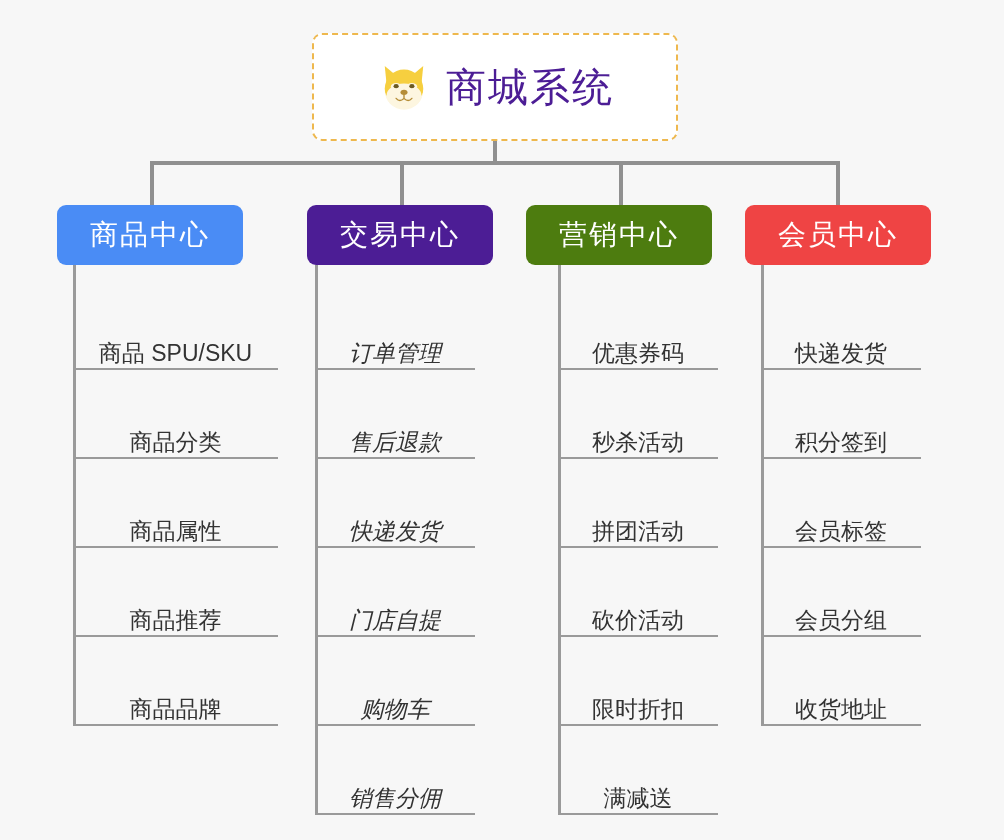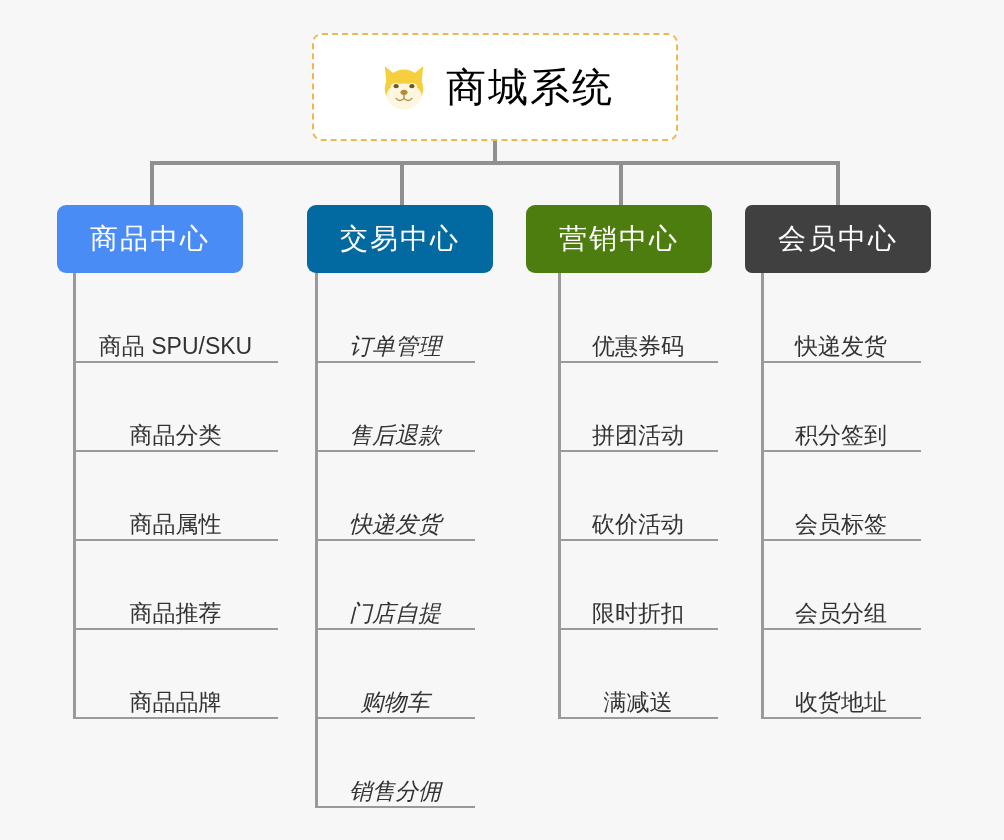--- a/index.html
+++ b/index.html
@@ -58,36 +58,36 @@
   .v-line { width: 4px; }
   .h-line { height: 4px; }
 
   
   .column {
     position: absolute;
     top: 205px;
   }
   .cat-header {
     box-sizing: border-box;
-    height: 68px;
+    height: 60px;
     border-radius: 9px;
     display: flex;
     align-items: center;
     justify-content: center;
     color: #ffffff;
     font-size: 28px;
     letter-spacing: 2px;
     white-space: nowrap;
   }
 
   
   .leaf-list {
     position: relative;
     margin-top: 0;
-    padding-top: 1px;
+    padding-top: 16px;
   }
   .leaf-spine {
     position: absolute;
     left: 0;
     top: 0;
     bottom: 0;
     width: 3px;
     background: #9a9a9a;
   }
   .leaf-item {
@@ -149,21 +149,21 @@
       <circle cx="32" cy="34" r="22" fill="#f6cf3f"></circle>
       <path d="M10 36 a22 22 0 0 0 44 0 a22 14 0 0 1 -44 0 Z" fill="#fdf6e0"></path>
       <ellipse cx="32" cy="42" rx="20" ry="14" fill="#fdf6e0"></ellipse>
       <ellipse cx="23" cy="31" rx="6" ry="3.6" fill="#fdf6e0"></ellipse>
       <ellipse cx="41" cy="31" rx="6" ry="3.6" fill="#fdf6e0"></ellipse>
       <ellipse cx="23" cy="31" rx="3" ry="2.4" fill="#6b5a22"></ellipse>
       <ellipse cx="41" cy="31" rx="3" ry="2.4" fill="#6b5a22"></ellipse>
       <ellipse cx="32" cy="38" rx="4" ry="3" fill="#b58d37"></ellipse>
       <path d="M32 41 L32 45 M32 45 q-5 5 -9 0 M32 45 q5 5 9 0" stroke="#b58d37" stroke-width="1.6" fill="none" stroke-linecap="round"></path>
     </svg>
-    <div class="root-title" style="color: #000000;">商城系统</div>
+    <div class="root-title" style="color: #4c1d95;">商城系统</div>
   </div>
 
   <div class="line v-line" style="left: 493px; top: 141px; height: 22px; background: rgb(144, 144, 144);"></div>
 
   <div class="line h-line" style="left: 150px; top: 161px; width: 688px; background: rgb(144, 144, 144);"></div>
 
   <div class="line v-line" style="left: 150px; top: 161px; height: 46px; background: rgb(144, 144, 144);"></div>
   <div class="line v-line" style="left: 400px; top: 161px; height: 46px; background: rgb(144, 144, 144);"></div>
   <div class="line v-line" style="left: 619px; top: 161px; height: 46px; background: rgb(144, 144, 144);"></div>
   <div class="line v-line" style="left: 836px; top: 161px; height: 46px; background: rgb(144, 144, 144);"></div>
@@ -186,21 +186,21 @@
       <div class="leaf-item">
           <span class="leaf-label">商品推荐</span>
         </div>
       <div class="leaf-item">
           <span class="leaf-label">商品品牌</span>
         </div>
     </div>
   </div>
 
   <div class="column" id="col-1">
-    <div class="cat-header" style="background: #0369a1;">
+    <div class="cat-header" style="background: #4c1d95;">
       <span>交易中心</span>
     </div>
     <div class="leaf-list">
       <div class="leaf-spine"></div>
       <div class="leaf-item">
           <span class="leaf-label">订单管理</span>
         </div>
       <div class="leaf-item">
           <span class="leaf-label">售后退款</span>
         </div>
@@ -222,36 +222,39 @@
   <div class="column" id="col-2">
     <div class="cat-header" style="background: #4d7c0f;">
       <span>营销中心</span>
     </div>
     <div class="leaf-list">
       <div class="leaf-spine"></div>
       <div class="leaf-item">
           <span class="leaf-label">优惠券码</span>
         </div>
       <div class="leaf-item">
+          <span class="leaf-label">秒杀活动</span>
+        </div>
+      <div class="leaf-item">
           <span class="leaf-label">拼团活动</span>
         </div>
       <div class="leaf-item">
           <span class="leaf-label">砍价活动</span>
         </div>
       <div class="leaf-item">
           <span class="leaf-label">限时折扣</span>
         </div>
       <div class="leaf-item">
           <span class="leaf-label">满减送</span>
         </div>
     </div>
   </div>
 
   <div class="column" id="col-3">
-    <div class="cat-header" style="background: #404040; border-radius: 7px;">
+    <div class="cat-header" style="background: #ef4444;">
       <span>会员中心</span>
     </div>
     <div class="leaf-list">
       <div class="leaf-spine"></div>
       <div class="leaf-item">
           <span class="leaf-label">快递发货</span>
         </div>
       <div class="leaf-item">
           <span class="leaf-label">积分签到</span>
         </div>

